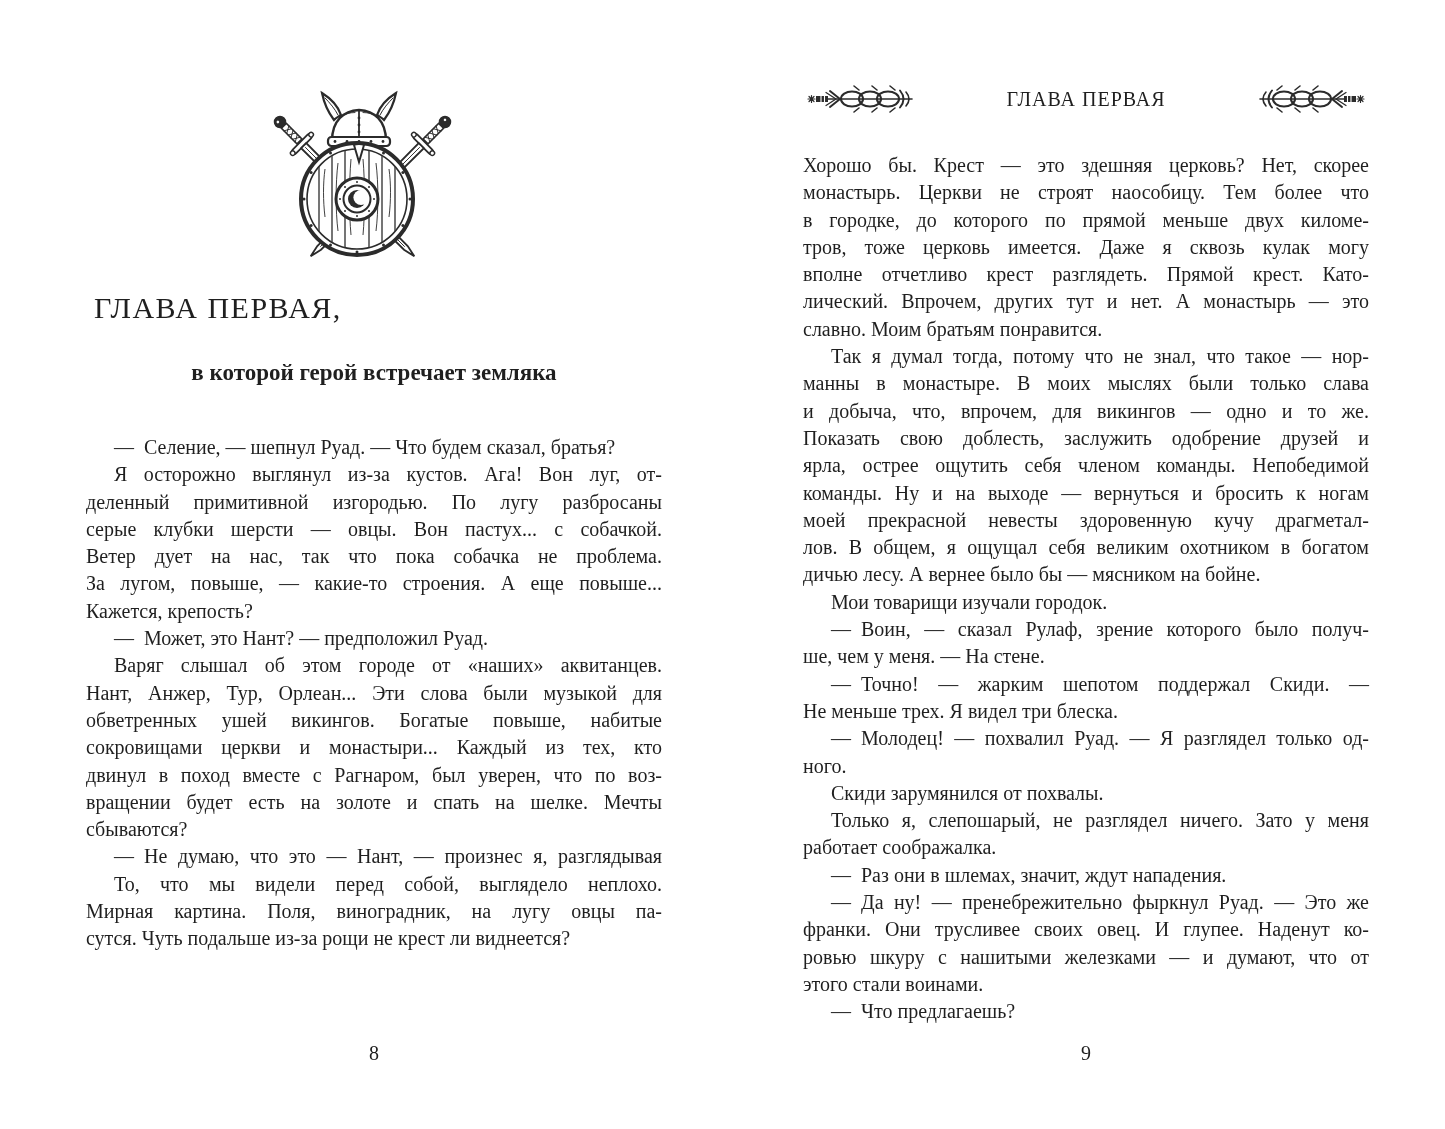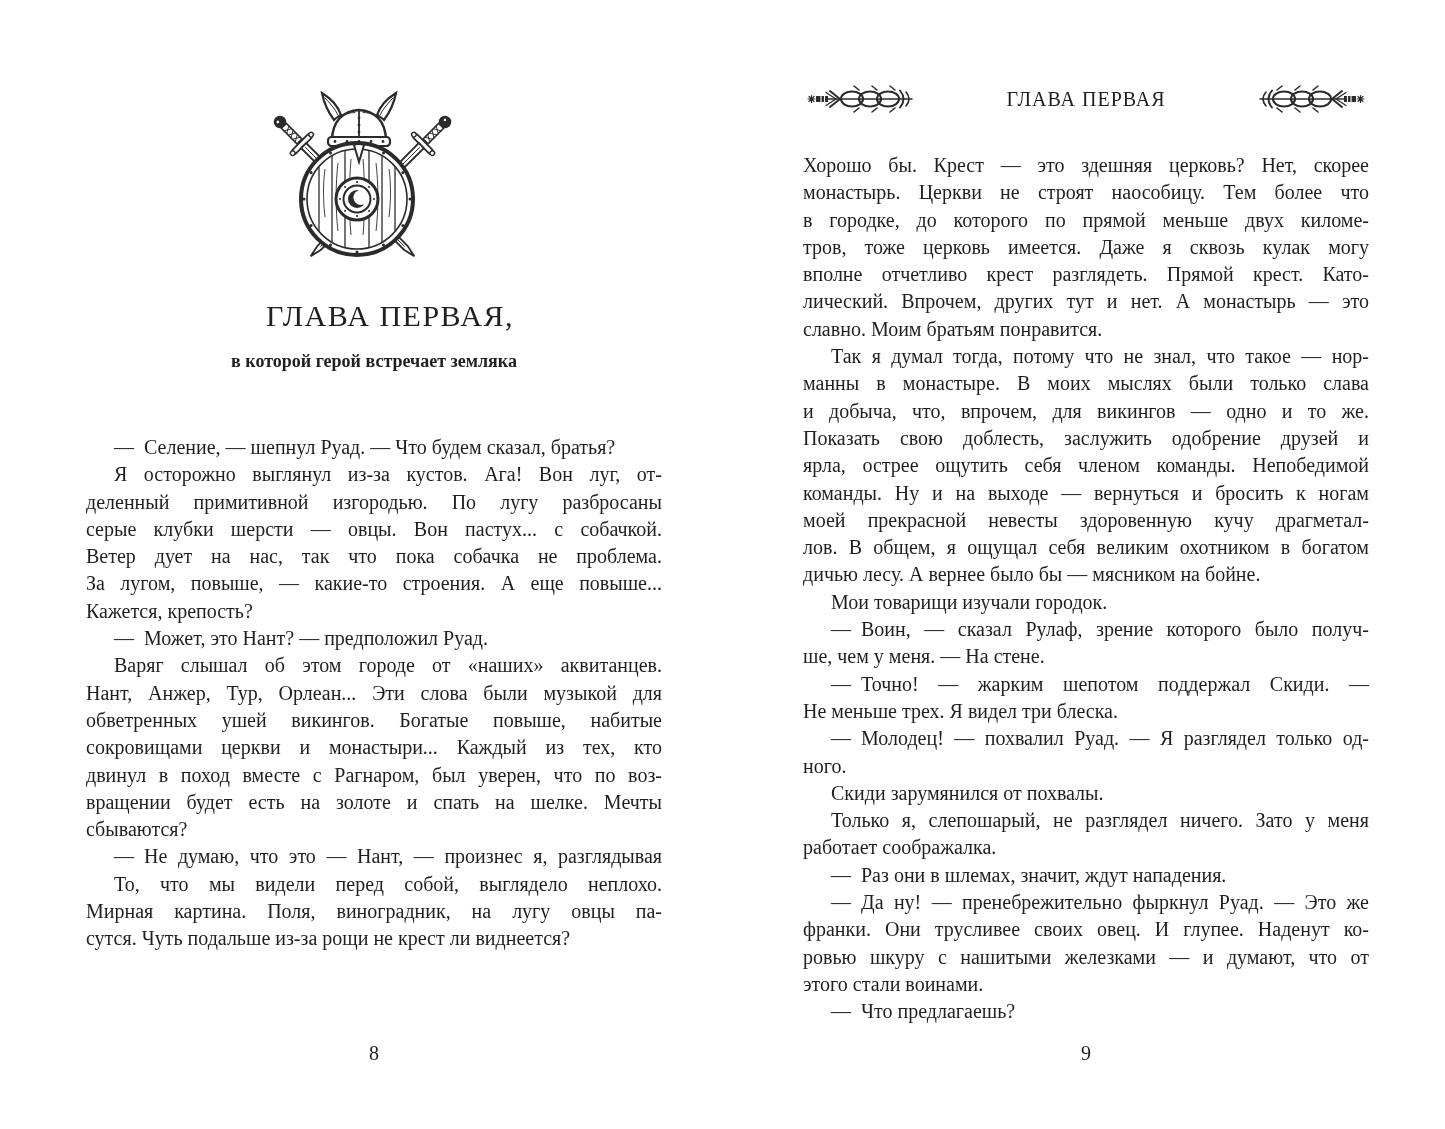--- a/index.html
+++ b/index.html
@@ -5,24 +5,24 @@
   html,body{margin:0;padding:0;background:#ffffff;}
   .canvas{position:relative;width:1445px;height:1129px;background:#ffffff;
           font-family:"Liberation Serif","DejaVu Serif",serif;color:#1f1f1f;overflow:hidden;}
   .page{position:absolute;top:0;height:1129px;}
   .page-left{left:0;width:722px;}
   .page-right{left:722px;width:723px;}
   .abs{position:absolute;}
 
   
   .illustration{left:270px;top:85px;width:185px;height:177px;}
-  .chapter-title{left:86px;top:281px;width:576px;margin:16px;text-align:center;
+  .chapter-title{left:86px;top:281px;width:576px;margin:8px;text-align:left;
                  font-size:30px;line-height:37px;font-weight:normal;letter-spacing:1.5px;}
-  .chapter-subtitle{left:86px;top:347px;width:576px;text-align:center;
-                    font-size:18px;line-height:28px;font-weight:bold;}
+  .chapter-subtitle{left:86px;top:359px;width:576px;text-align:center;
+                    font-size:23px;line-height:28px;font-weight:bold;}
 
   
   .running-head{left:81px;top:87px;width:566px;text-align:center;
                 font-size:20px;line-height:24px;letter-spacing:1px;}
   .ornament{top:84px;width:110px;height:30px;}
   .orn-left{left:84px;transform:scaleX(-1);}
   .orn-right{left:534px;}
 
   
   .body-text{font-size:20px;line-height:27.3px;}

